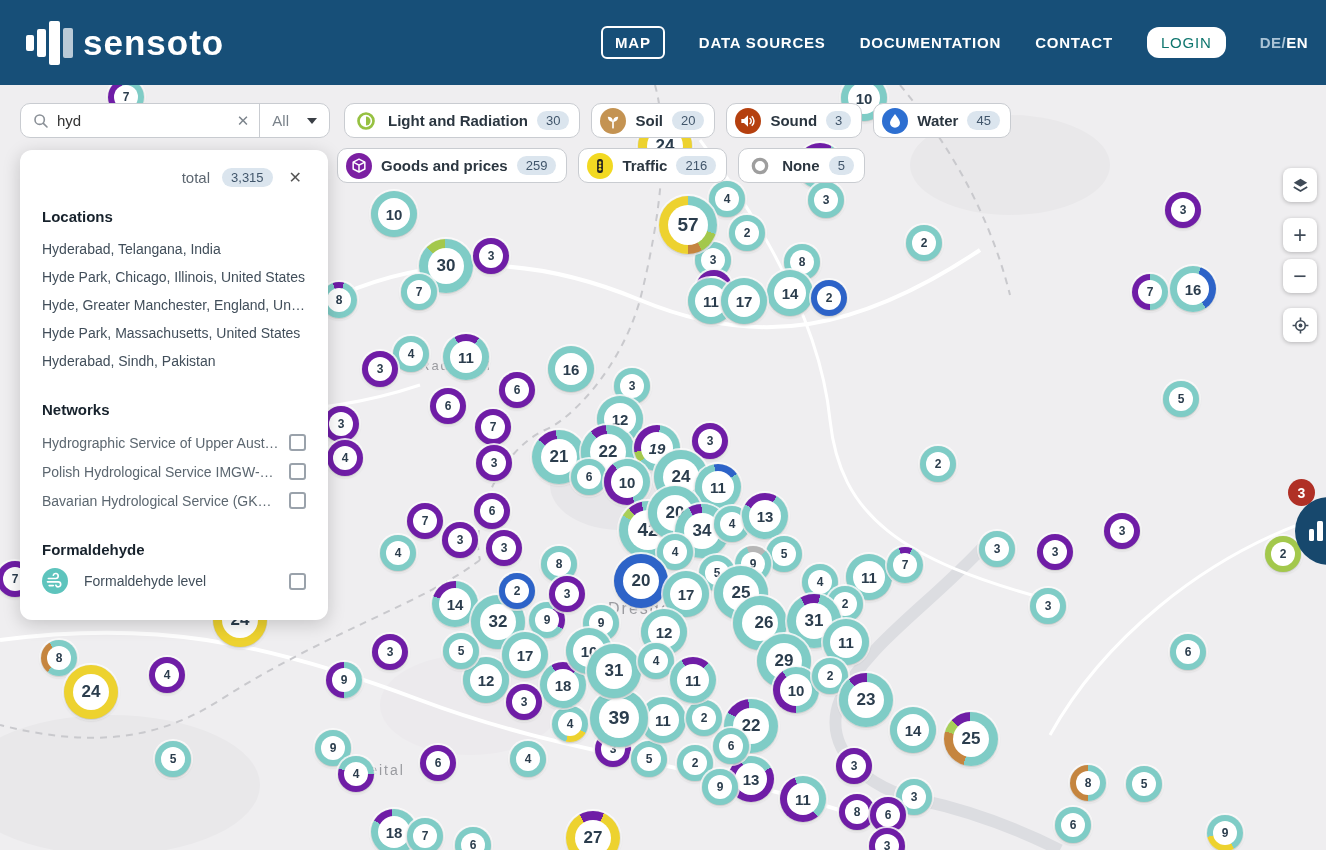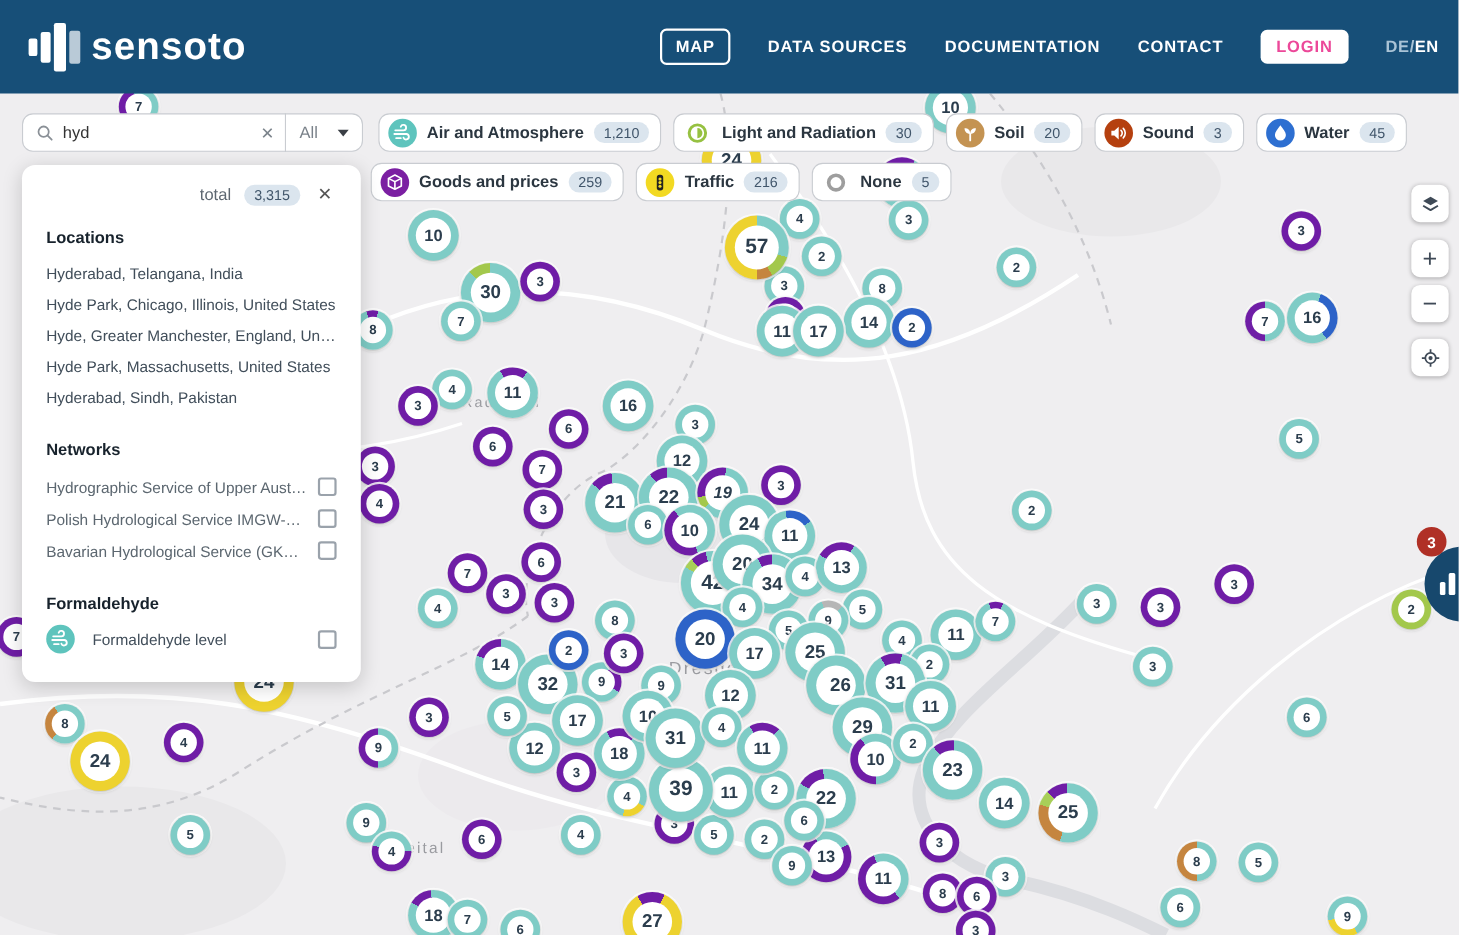--- a/index.html
+++ b/index.html
@@ -13,21 +13,21 @@
   .logo-bars { display:flex; align-items:center; gap:3px; height:48px; }
   .logo-bars i { display:block; background:#fff; border-radius:2px; }
   .logo-bars i:nth-child(1){ width:8px; height:16px; }
   .logo-bars i:nth-child(2){ width:9px; height:28px; }
   .logo-bars i:nth-child(3){ width:11px; height:44px; }
   .logo-bars i:nth-child(4){ width:10px; height:30px; opacity:.7; }
   .logo-text { color:#fff; font-size:35px; font-weight:700; letter-spacing:1px; }
   .nav { position:absolute; right:18px; top:0; height:85px; display:flex; align-items:center; gap:34px; }
   .nav-item { color:#fff; font-size:15px; font-weight:700; letter-spacing:.8px; cursor:pointer; white-space:nowrap; }
   .nav-item.boxed { border:2px solid #fff; border-radius:6px; padding:6px 12px; }
-  .login-btn { background:#fff; color:#ec4899; font-size:15px; font-weight:700; letter-spacing:.8px; border:none; border-radius:6px; padding:7px 14px; cursor:pointer; }
+  .login-btn { background:#fff; color:#0f766e; font-size:15px; font-weight:400; letter-spacing:.8px; border:none; border-radius:12px; padding:7px 14px; cursor:pointer; }
   .lang { font-size:15px; font-weight:700; letter-spacing:.5px; cursor:pointer; }
   .lang .de { color:#a9c3d6; } .lang .sep { color:#a9c3d6; } .lang .en { color:#fff; }
 
   
   .map { position:absolute; left:0; top:85px; width:1326px; height:765px; background:#efeef0; z-index:1; }
   .map-label { position:absolute; color:#9a9ba0; z-index:2; letter-spacing:2px; white-space:nowrap; }
 
   
   .marker { position:absolute; border-radius:50%; z-index:5; cursor:pointer;
             box-shadow:0 1px 3px rgba(0,0,0,.28), 0 0 0 2px rgba(255,255,255,.85); }
@@ -830,31 +830,20 @@
     <input type="text" value="hyd" style="">
     <span class="clear">✕</span>
     <span class="divider"></span>
     <span class="all">
       <span>All</span>
       <span class="caret"></span>
     </span>
   </div>
 
   <div class="chip-row" id="chip-row-1" style="left:344px; top:103px;">
-      <button class="chip">
-        <span class="chip-ic" style="background: rgb(94, 196, 189);">
-          <svg viewBox="0 0 24 24">
-            <path d="M4 9h9a3 3 0 1 0-3-4" stroke="#fff" stroke-width="2" fill="none" stroke-linecap="round"></path>
-            <path d="M3 13h13a3 3 0 1 1-3 4" stroke="#fff" stroke-width="2" fill="none" stroke-linecap="round"></path>
-            <path d="M5 17.5h5" stroke="#fff" stroke-width="2" stroke-linecap="round"></path>
-          </svg>
-        </span>
-        <span class="chip-label">Air and Atmosphere</span>
-        <span class="pill">1,210</span>
-      </button>
       <button class="chip">
         <span class="chip-ic" style="background: rgb(255, 255, 255);">
           <svg viewBox="0 0 24 24">
             <circle cx="12" cy="12" r="9" fill="none" stroke="#96c141" stroke-width="3.2"></circle>
             <path d="M12 6.5a5.5 5.5 0 0 1 0 11z" fill="#96c141"></path>
           </svg>
         </span>
         <span class="chip-label">Light and Radiation</span>
         <span class="pill">30</span>
       </button>

